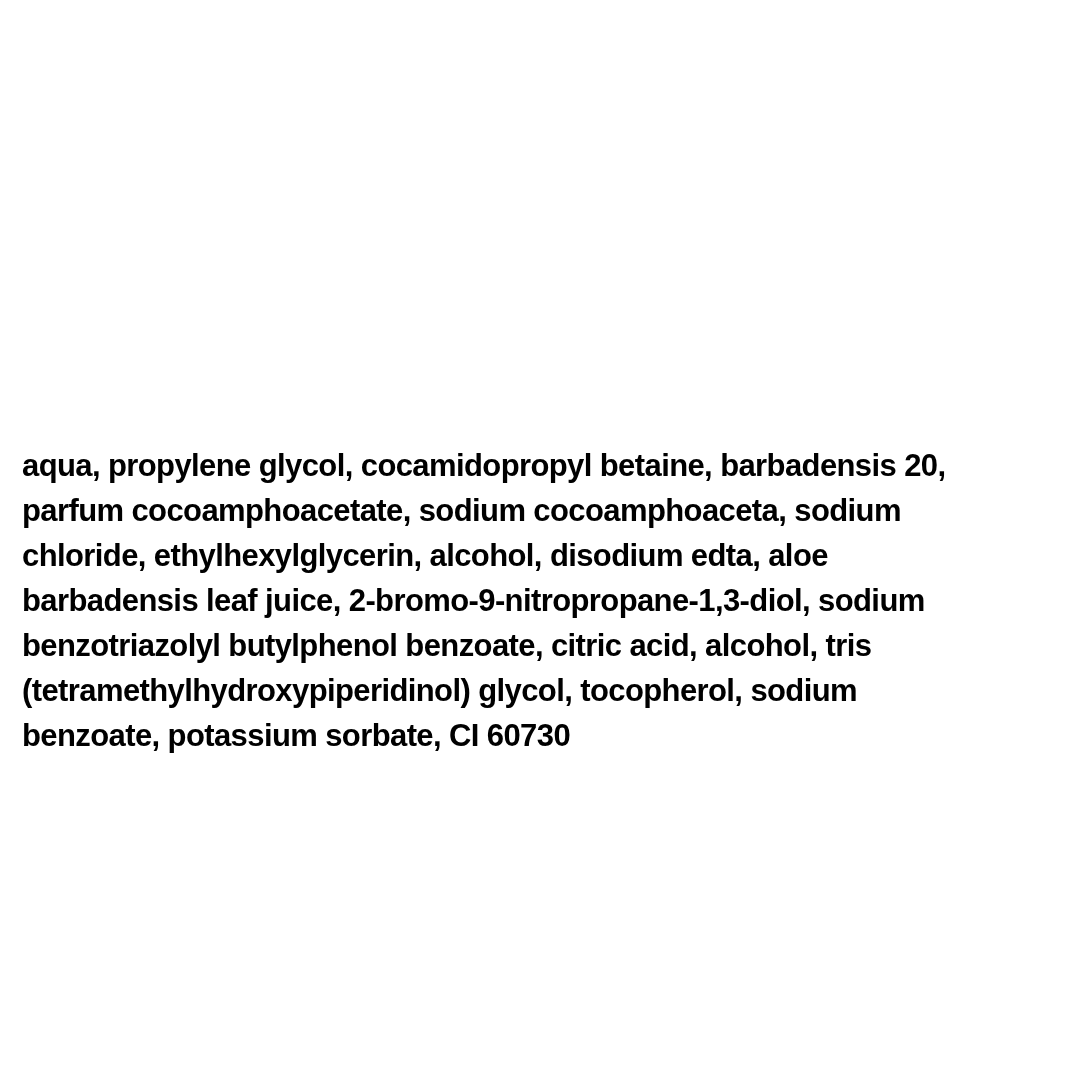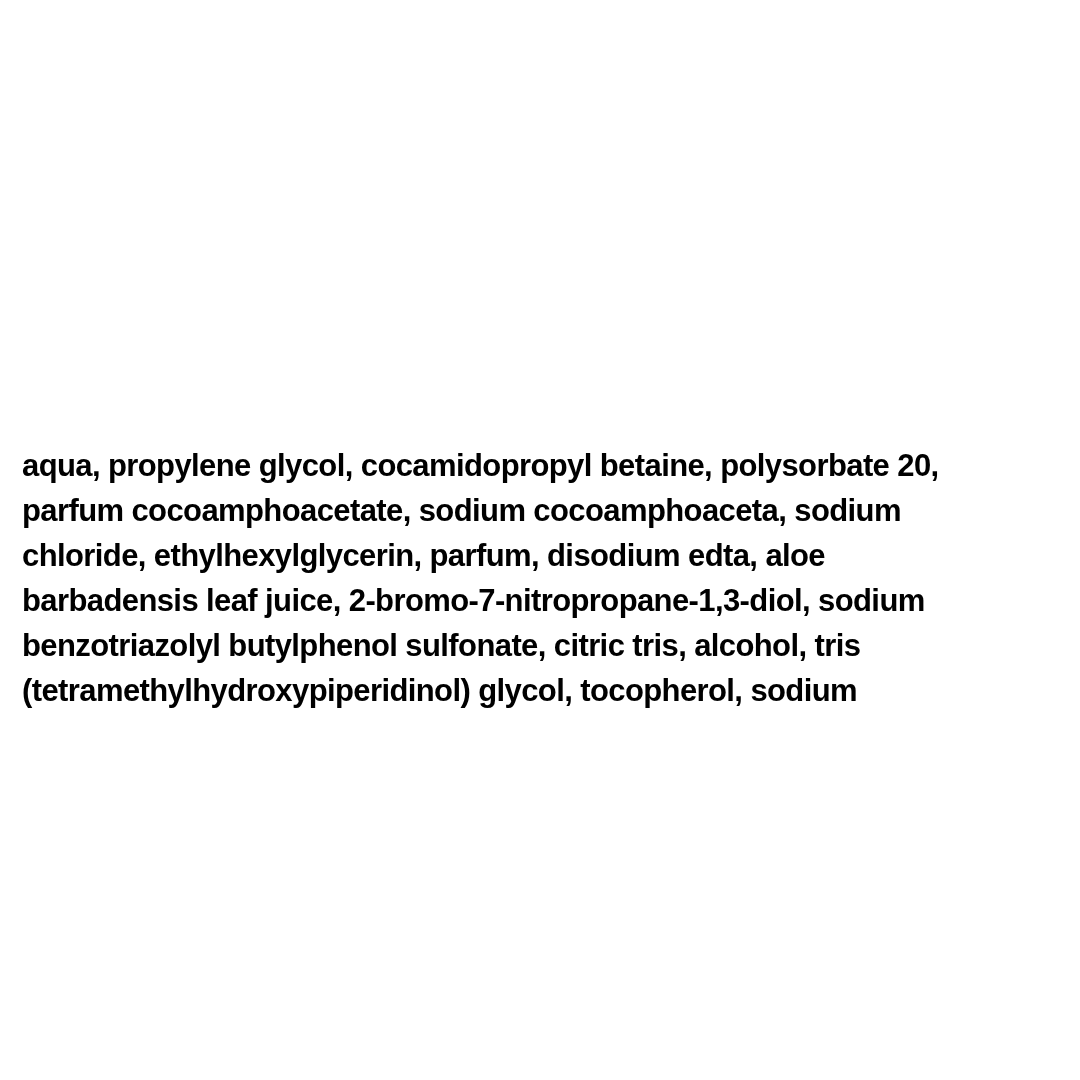--- a/index.html
+++ b/index.html
@@ -26,19 +26,20 @@
     letter-spacing: -0.6px;
   }
   .ingredients-line {
     white-space: nowrap;
   }
 </style>
 </head>
 <body>
 
 <div class="ingredients-block">
-  <div class="ingredients-line">aqua, propylene glycol, cocamidopropyl betaine, polysorbate 20,</div>
+  <div class="ingredients-line">aqua, propylene glycol, cocamidopropyl betaine, barbadensis 20,</div>
   <div class="ingredients-line">parfum cocoamphoacetate, sodium cocoamphoaceta, sodium</div>
-  <div class="ingredients-line">chloride, ethylhexylglycerin, parfum, disodium edta, aloe</div>
-  <div class="ingredients-line">barbadensis leaf juice, 2-bromo-7-nitropropane-1,3-diol, sodium</div>
-  <div class="ingredients-line">benzotriazolyl butylphenol sulfonate, citric tris, alcohol, tris</div>
+  <div class="ingredients-line">chloride, ethylhexylglycerin, alcohol, disodium edta, aloe</div>
+  <div class="ingredients-line">barbadensis leaf juice, 2-bromo-9-nitropropane-1,3-diol, sodium</div>
+  <div class="ingredients-line">benzotriazolyl butylphenol benzoate, citric acid, alcohol, tris</div>
   <div class="ingredients-line">(tetramethylhydroxypiperidinol) glycol, tocopherol, sodium</div>
+  <div class="ingredients-line">benzoate, potassium sorbate, CI 60730</div>
 </div>
 
 </body></html>

